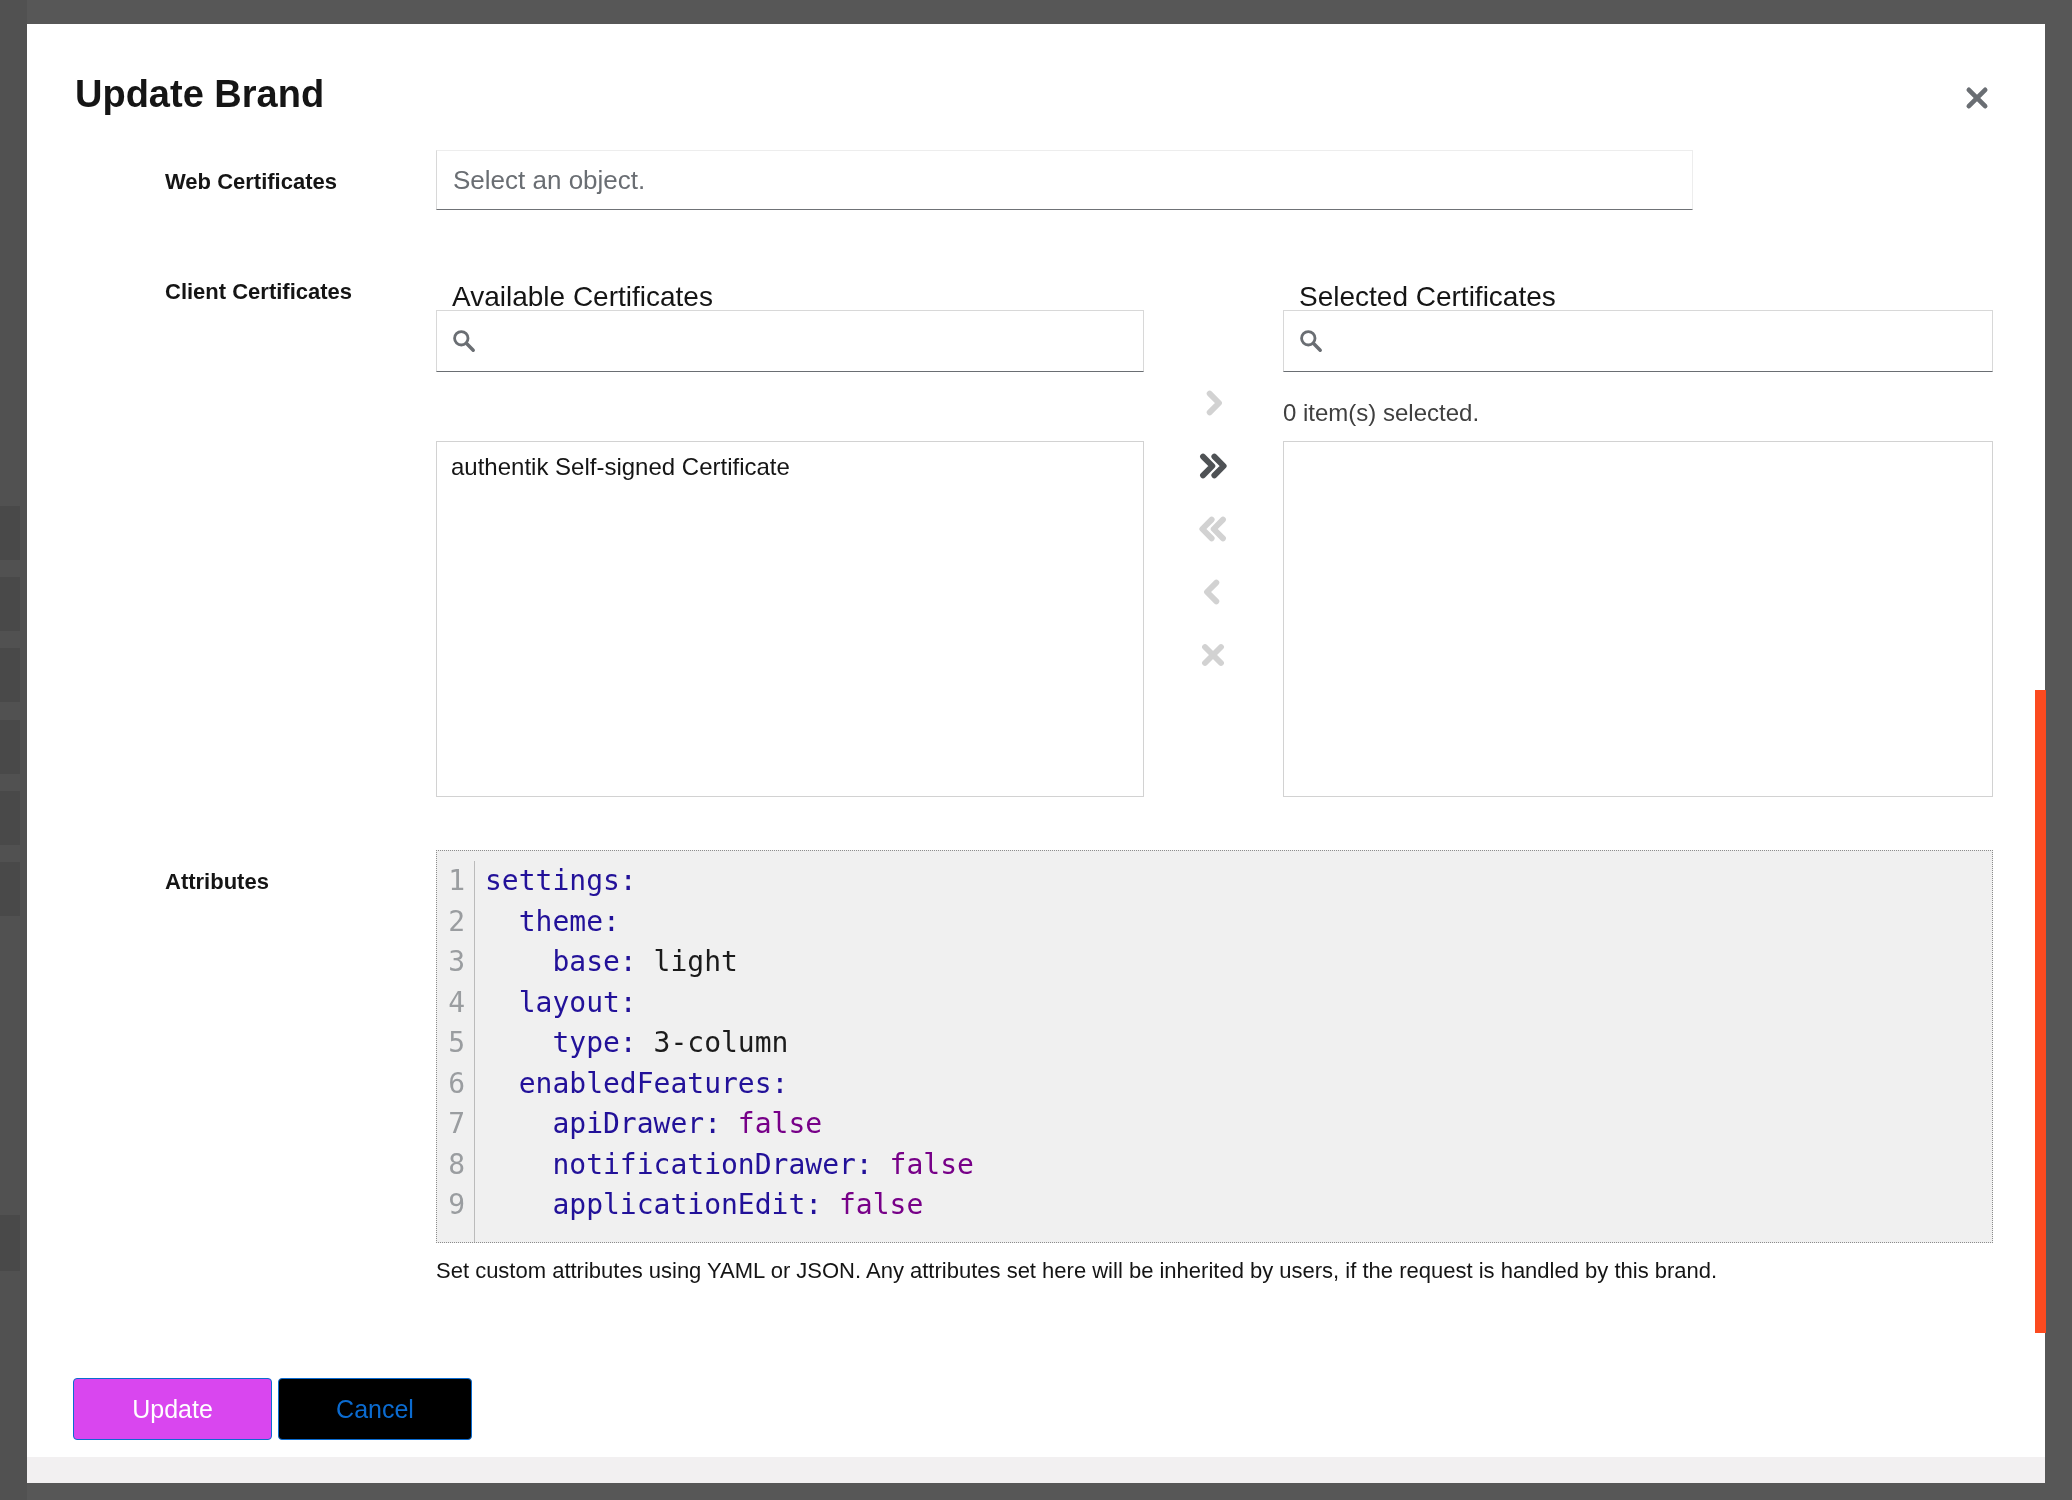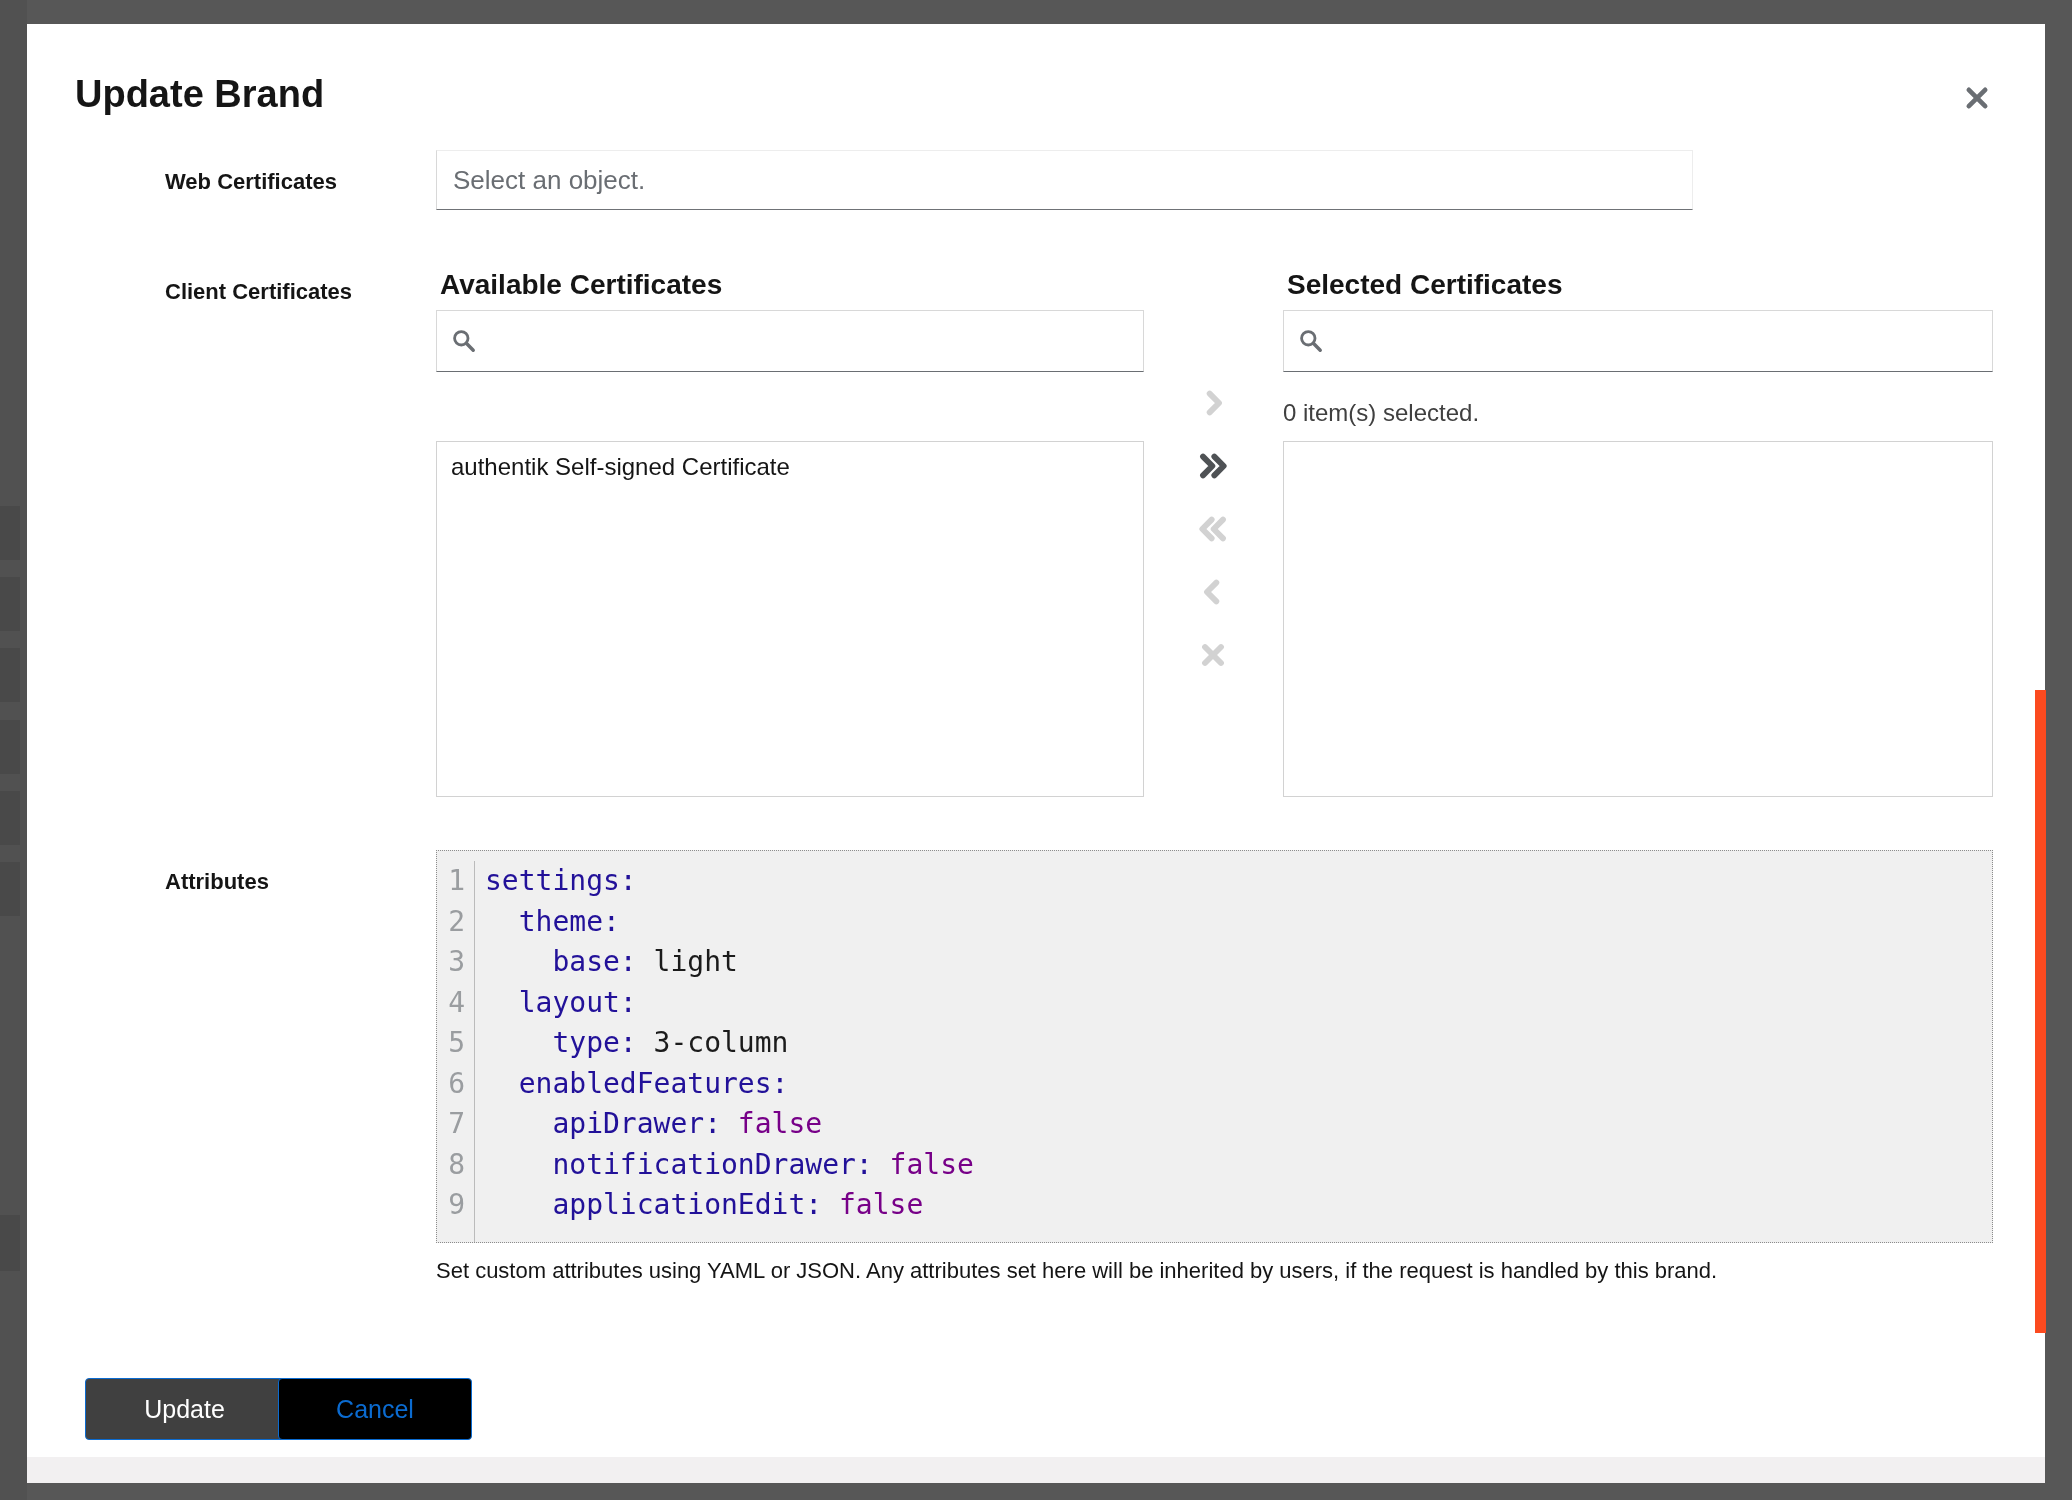--- a/index.html
+++ b/index.html
@@ -42,22 +42,22 @@
     box-sizing:border-box;background:#fff;
     border:1px solid #ededed;
     border-left:1px solid #d8d8d8;
     border-bottom:1px solid #6f7276;
     font-family:inherit;font-size:26px;color:#151515;
     padding:0 16px;outline:none;
   }
   .object-input::placeholder{color:#6a6e73;opacity:1;}
 
   .pane-heading{
-    position:absolute;top:240px;margin:4px;
-    font-size:28px;font-weight:700;line-height:34px;color:#151515;
+    position:absolute;top:240px;margin:16px;
+    font-size:28px;font-weight:400;line-height:34px;color:#151515;
   }
   #heading-available{left:409px;}
   #heading-selected{left:1256px;}
 
   .searchbox{
     position:absolute;top:286px;height:62px;box-sizing:border-box;
     background:#fff;border:1px solid #d8d8d8;border-bottom:1px solid #6a6e73;
     display:flex;align-items:center;padding:0 14px;gap:12px;
   }
   #search-available{left:409px;width:708px;}
@@ -113,21 +113,21 @@
   .help-text{
     position:absolute;left:409px;top:1232px;width:1560px;margin:0;
     font-size:22px;line-height:30px;color:#151515;
   }
 
   
   .btn{
     position:absolute;top:1354px;height:62px;box-sizing:border-box;
     border-radius:4px;font-family:inherit;font-size:25px;cursor:pointer;
   }
-  .btn-primary{left:58px;width:199px;background:#404040;border:1px solid #0b6bd0;color:#ffffff;}
+  .btn-primary{left:46px;width:199px;background:#d946ef;border:1px solid #0b6bd0;color:#ffffff;}
   .btn-secondary{left:251px;width:194px;background:#000000;border:1px solid #0b6bd0;color:#0b6bd0;}
 
   .footer-strip{position:absolute;left:0;top:1433px;width:2018px;height:26px;background:#f2f0f1;}
 
   
   .orange-bar{position:absolute;left:2035px;top:690px;width:11px;height:643px;background:#fb4a1f;z-index:5;}
 </style>
 </head>
 <body>
 

